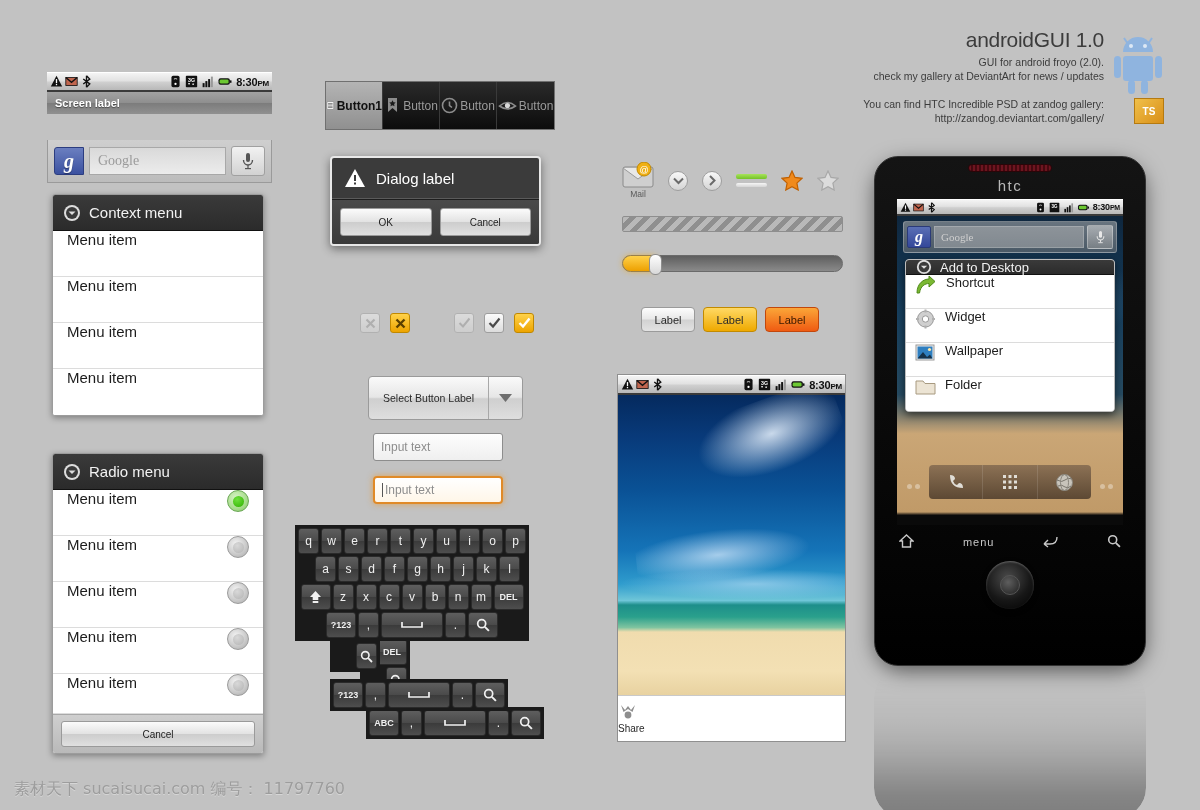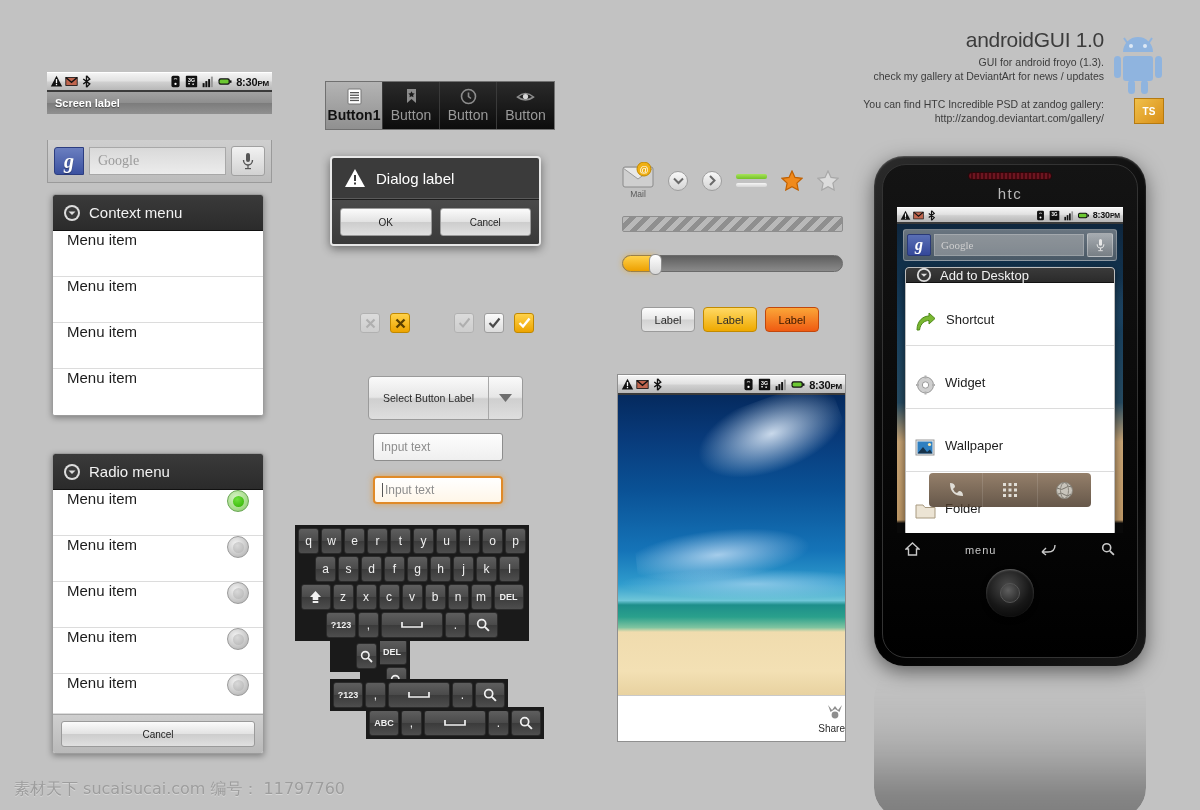--- a/index.html
+++ b/index.html
@@ -110,25 +110,25 @@
     background: linear-gradient(to bottom,#fbfbfb 0%,#e3e3e3 48%,#cdcdcd 52%,#e0e0e0 100%);
     border: 1px solid #9a9a9a; border-radius: 3px;
     height: 26px; display: flex; align-items: center; justify-content: center;
     font-size: 10px; color: #222;
   }
 
   
   .tabs { display: flex; background: #111; border: 1px solid #707070; }
   .tab {
     width: 57px; height: 47px;
-    display: flex; flex-direction: column; align-items: center; justify-content: center;
+    display: flex; flex-direction: row; align-items: center; justify-content: center;
     gap: 2px;
     background: linear-gradient(to bottom,#2a2a2a,#0c0c0c);
     border-right: 1px solid #3a3a3a;
-    color: #9a9a9a; font-size: 14px;
+    color: #9a9a9a; font-size: 12px;
   }
   .tab:last-child { border-right: none; }
   .tab.active {
     background: linear-gradient(to bottom,#b4b4b4,#909090);
     color: #111; font-weight: bold;
   }
 
   
   .dialog {
     background: #3b3b3b;
@@ -256,31 +256,30 @@
     position:absolute; left:8%; top:44%; width:80%; height:18%;
     background: radial-gradient(ellipse at 45% 50%, rgba(225,240,255,.7), rgba(225,240,255,0) 65%);
     transform: rotate(-6deg);
   }
   .cloud3 {
     position:absolute; left:0%; top:58%; width:100%; height:10%;
     background: radial-gradient(ellipse at 60% 50%, rgba(225,240,255,.5), rgba(225,240,255,0) 70%);
   }
   .share-bar {
     height: 46px; background: #fff; border-top: 1px solid #c9c9c9;
-    display: flex; flex-direction: column; align-items: flex-end; justify-content: center;
+    display: flex; flex-direction: column; align-items: flex-start; justify-content: center;
     gap: 1px; font-size: 10px; color: #2a2a2a;
   }
 
   
   .phone {
     width: 272px; height: 510px;
     border-radius: 30px;
     background: linear-gradient(145deg,#2c2c2c 0%,#0a0a0a 35%,#000 70%,#1a1a1a 100%);
     box-shadow: 0 6px 20px rgba(0,0,0,.5), inset 0 1px 2px rgba(255,255,255,.25);
-    padding: 8px;
     position: relative;
   }
   .phone-inner {
     width: 100%; height: 100%;
     border-radius: 24px;
     background: linear-gradient(to bottom,#141414,#000);
     border: 1px solid #333;
     overflow: hidden;
     display: flex; flex-direction: column; align-items: center;
   }
@@ -345,21 +344,21 @@
   
   .phonemenu {
     position: absolute; left: 8px; top: 60px; width: 210px;
     border-radius: 4px; overflow: hidden;
     border: 1px solid #bdbdbd;
     box-shadow: 0 3px 9px rgba(0,0,0,.6);
     background: #fff;
   }
   .phonemenu .menu-head { height: 15px; }
   .phonemenu .menu-head-title { font-size: 13px; }
-  .phonemenu .menu-item { height: 34px; font-size: 13px; gap: 9px; padding: 0 9px; margin-top: 29px; }
+  .phonemenu .menu-item { height: 34px; font-size: 13px; gap: 9px; padding: 0 9px; }
 
   
   .hdr { text-align: right; color: #3c3c3c; }
   .hdr-title { font-size: 21px; letter-spacing: -.3px; }
   .hdr-title b { font-weight: normal; }
   .hdr-line { font-size: 10.5px; line-height: 14px; }
 
   
   .watermark {
     font-size: 16px; color: #9d9d9d;
@@ -367,21 +366,21 @@
     font-family: "DejaVu Sans", sans-serif;
   }
 </style>
 </head>
 <body>
 
 <div class="abs hdr" style="right:96px; top:28px; width:420px;">
   <div class="hdr-title">
     <span>android</span><b>GUI 1.0</b>
   </div>
-  <div class="hdr-line" style="margin-top:3px;">GUI for android froyo (1.3).</div>
+  <div class="hdr-line" style="margin-top:3px;">GUI for android froyo (2.0).</div>
   <div class="hdr-line">check my gallery at DeviantArt for news / updates</div>
   <div class="hdr-line" style="margin-top:14px;">You can find HTC Incredible PSD at zandog gallery:</div>
   <div class="hdr-line">http://zandog.deviantart.com/gallery/</div>
 </div>
 
 <div class="abs" style="right:34px; top:32px;">
   <svg width="56" height="62" viewBox="0 0 56 62">
     <g fill="#8fb4df">
       <path d="M14 6 L18 12" stroke="#8fb4df" stroke-width="2"></path>
       <path d="M42 6 L38 12" stroke="#8fb4df" stroke-width="2"></path>

